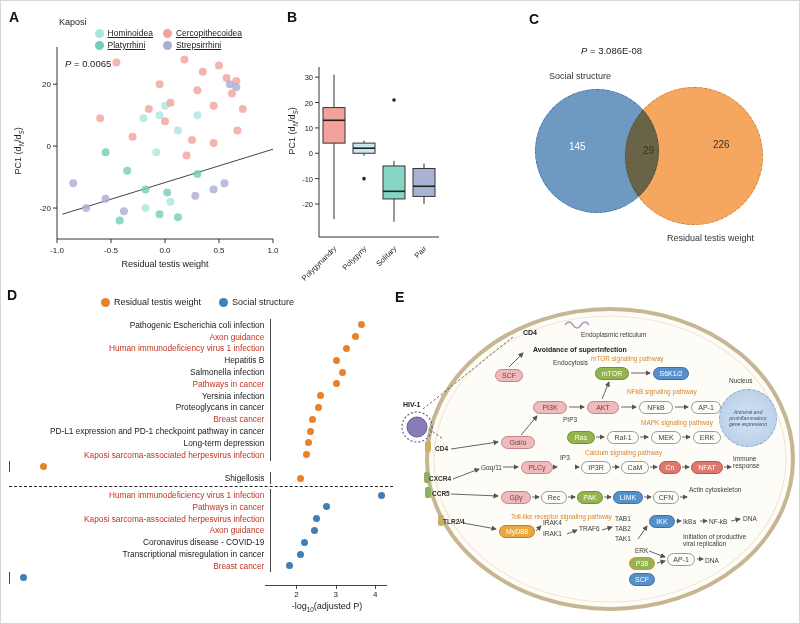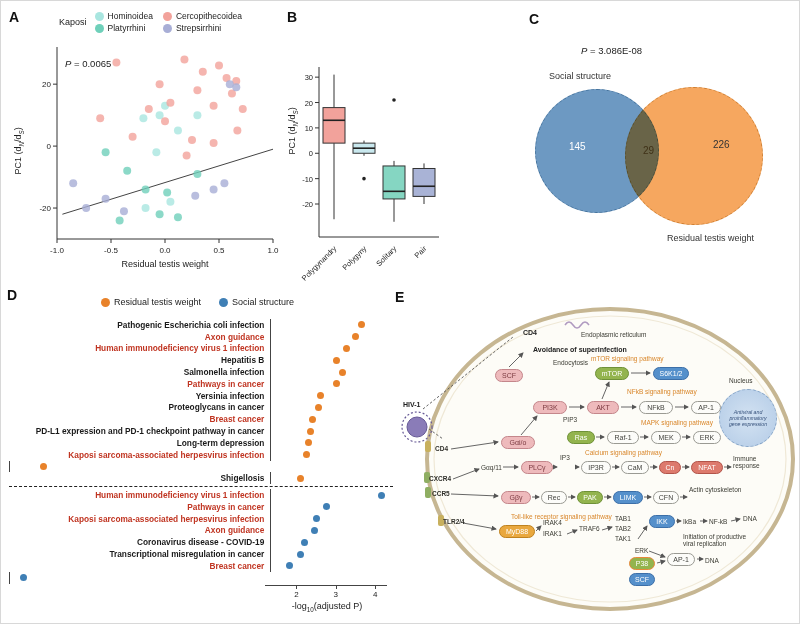--- a/index.html
+++ b/index.html
@@ -4,39 +4,39 @@
 <style>
   html,body{margin:0;padding:0;background:#fff;font-family:"Liberation Sans",sans-serif;}
   #fig{position:relative;width:800px;height:624px;background:#fff;border:1px solid #d8d8d8;box-sizing:border-box;overflow:hidden;}
   .plabel{position:absolute;font-size:14px;font-weight:bold;color:#111;}
   section{position:absolute;}
   svg text{font-family:"Liberation Sans",sans-serif;}
   
   #panelA{left:6px;top:4px;width:280px;height:278px;}
   #legendA{position:absolute;left:52px;top:6px;display:flex;gap:8px;font-size:8.5px;color:#222;}
   #legendA .lt{font-size:9px;margin-top:6px;}
-  #legendAItems{display:grid;grid-template-columns:auto auto;column-gap:10px;row-gap:2px;margin-top:0;}
+  #legendAItems{display:grid;grid-template-columns:auto auto;column-gap:10px;row-gap:2px;margin-top:17px;text-decoration:underline;}
   .lgi{display:flex;align-items:center;gap:4px;}
   .sw{width:9px;height:9px;border-radius:50%;display:inline-block;}
   .ylab{position:absolute;font-size:9px;color:#222;text-align:center;transform:rotate(-90deg);}
   .ylab sub, .xl sub{font-size:70%;font-style:italic;}
   
   #panelB{left:286px;top:4px;width:158px;height:300px;}
   
   #panelC{left:520px;top:10px;width:276px;height:270px;}
   #vennP{position:absolute;left:60px;top:34px;font-size:9.5px;color:#222;}
   .vlab{position:absolute;font-size:9px;color:#333;}
   .vcirc{position:absolute;border-radius:50%;}
   #vennWrap{position:absolute;inset:0;isolation:isolate;}
   .vnum{position:absolute;font-size:10px;z-index:5;}
   
   #panelD{left:4px;top:286px;width:392px;height:336px;}
   #dLegend{position:absolute;left:96px;top:10px;display:flex;gap:18px;font-size:9px;color:#222;align-items:center;}
   #dRows{position:absolute;left:4px;top:32px;width:384px;}
-  .drow{display:flex;height:11.8px;align-items:center;font-weight:bold;}
+  .drow{display:flex;height:11.8px;align-items:center;}
   .dlab{width:256px;text-align:right;padding-right:6px;font-size:8.3px;color:#1a1a1a;white-space:nowrap;overflow:visible;}
   .dlab.hl{color:#c03522;}
   .dplot{position:relative;width:122px;height:11.8px;border-left:1px solid #444;}
   .ddot{position:absolute;top:2.4px;width:7px;height:7px;border-radius:50%;}
   .dsep{border-top:1.6px dashed #222;height:0;margin:2px 0;}
   #dAxis{position:absolute;left:260px;width:122px;height:16px;border-top:1px solid #444;}
   .dtick{position:absolute;top:0;width:1px;height:3px;background:#444;}
   .dticklab{position:absolute;top:4px;font-size:8px;color:#222;transform:translateX(-50%);}
   #dXlab{position:absolute;font-size:9px;color:#222;text-align:center;width:160px;}
   

